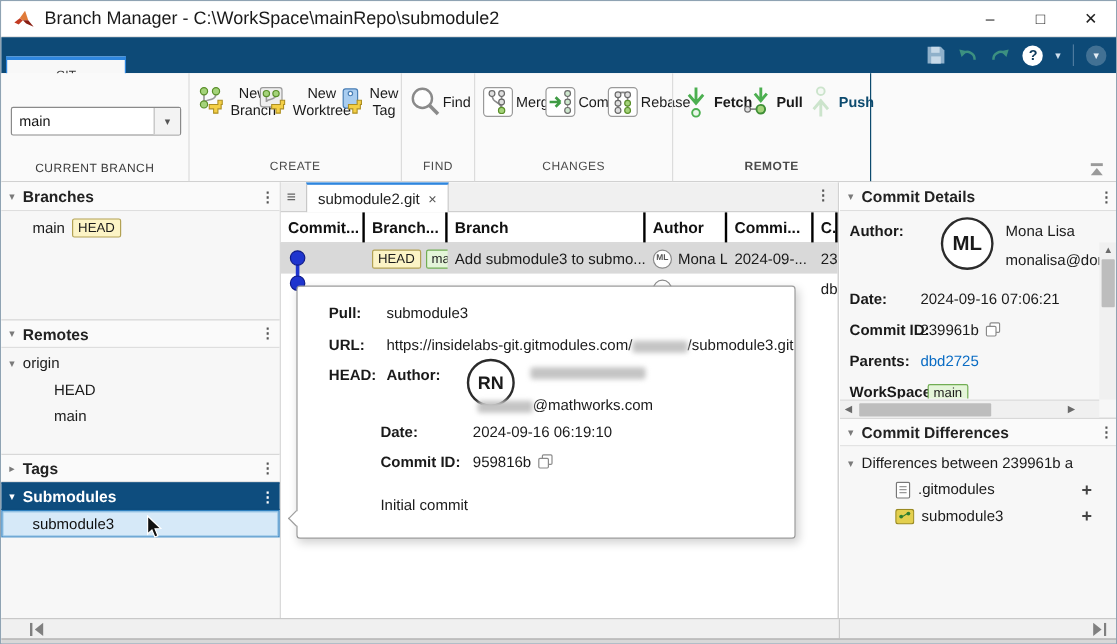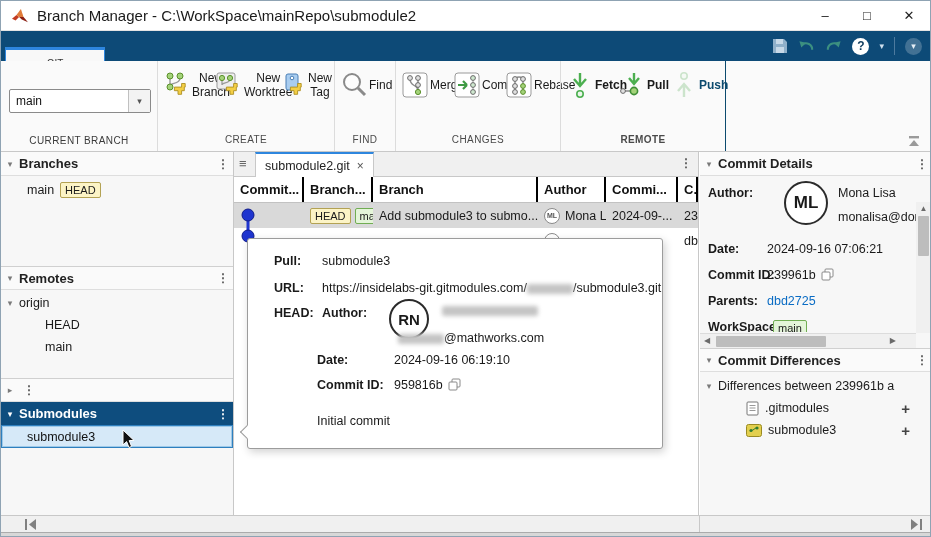--- a/index.html
+++ b/index.html
@@ -337,20 +337,21 @@
         <div class="tree-row indent2">
           <span>HEAD</span>
         </div>
         <div class="tree-row indent2">
           <span>main</span>
         </div>
       </div>
 
       <div class="panel-hdr">
         <span class="tri">▸</span>
+        <span class="ph-title">Tags</span>
         <span class="kebab">⋮</span>
       </div>
 
       <div class="panel-hdr active" style="height:23px;">
         <span class="tri">▾</span>
         <span class="ph-title">Submodules</span>
         <span class="kebab">⋮</span>
       </div>
       <div class="sel-item">
         <span>submodule3</span>

